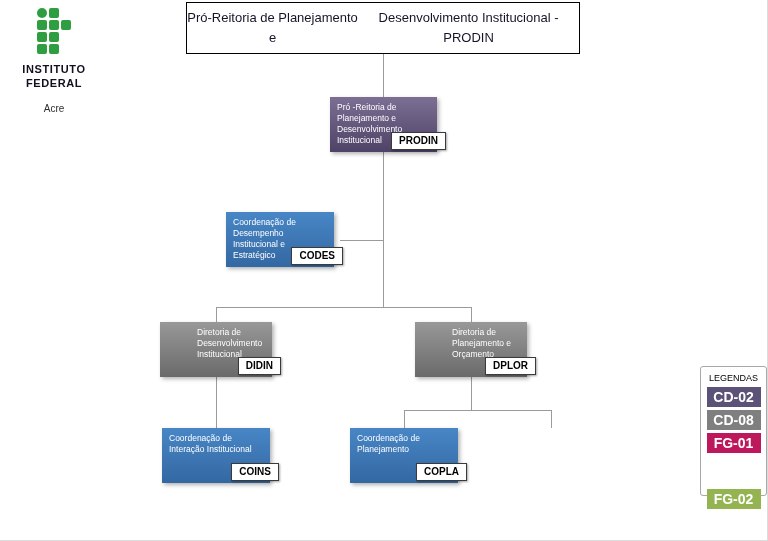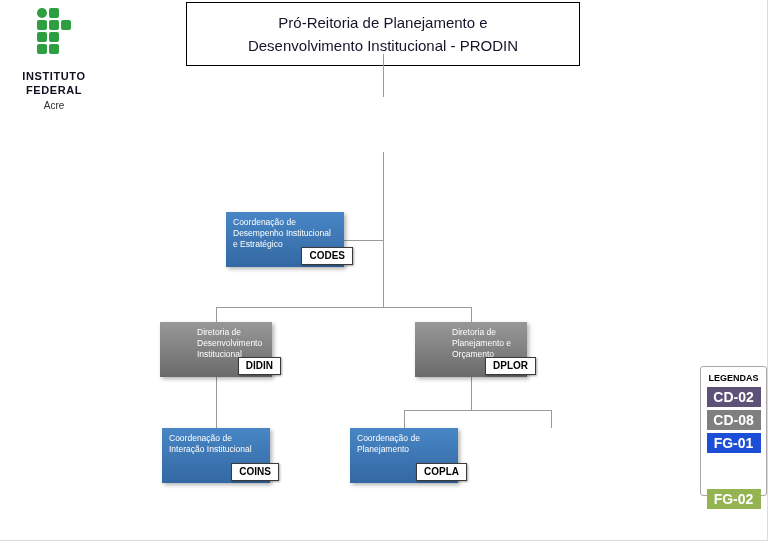--- a/index.html
+++ b/index.html
@@ -5,39 +5,39 @@
   html,body { margin:0; padding:0; background:#fff; }
   .canvas {
     position:relative; width:768px; height:541px; background:#ffffff;
     font-family:"Liberation Sans", sans-serif; overflow:hidden;
     border-right:1px solid #dcdcdc; border-bottom:1px solid #dcdcdc;
     box-sizing:border-box;
   }
 
   
   .title-box {
-    position:absolute; left:186px; top:2px; width:394px; height:64px;
+    position:absolute; left:186px; top:2px; width:394px; height:52px;
     border:1px solid #000; background:#fff; box-sizing:border-box;
-    display:flex; flex-direction:column; align-items:center; justify-content:center;
-    color:#15152a; font-size:15px; font-weight:500; line-height:1.55;
+    display:flex; flex-direction:row; align-items:center; justify-content:center;
+    color:#15152a; font-size:13px; font-weight:500; line-height:1.55;
     text-align:center;
   }
 
   
   .logo-block { position:absolute; left:8px; top:8px; width:92px; text-align:center; }
   .logo-grid { display:inline-block; }
   .logo-row { display:flex; gap:2px; margin-bottom:2px; justify-content:flex-start; }
   .cell { width:10px; height:10px; border-radius:2px; }
   .cell.dot { border-radius:50%; }
   .cell.empty { background:transparent !important; }
   .logo-line1, .logo-line2 {
     font-size:11px; font-weight:bold; color:#101020; letter-spacing:0.6px; line-height:1.25;
   }
-  .logo-line1 { margin-top:12px; }
-  .logo-line3 { font-size:10px; color:#2e2e2e; margin-top:2px; }
+  .logo-line1 { margin-top:5px; }
+  .logo-line3 { font-size:10px; color:#2e2e2e; margin-top:12px; }
 
   
   .line { position:absolute; background:#9b9b9b; }
 
   
   .node {
     position:absolute; box-sizing:border-box; color:#fff;
     font-size:8.5px; line-height:1.3; padding:5px 7px;
     box-shadow:2px 2px 4px rgba(0,0,0,0.3);
   }
@@ -47,34 +47,34 @@
   .node-green  { background:linear-gradient(180deg,#a9c266 0%, #88a63e 100%); }
 
   .acronym-tag {
     position:absolute; right:-9px; bottom:2px;
     background:#fff; border:1px solid #3a3a3a; color:#000;
     font-weight:bold; font-size:10px; padding:1px 7px 2px;
     box-shadow:1px 1px 2px rgba(0,0,0,0.35); white-space:nowrap;
   }
 
   #node-prodin { left:330px; top:97px;  width:107px; height:55px; }
-  #node-codes  { left:226px; top:212px; width:118px; height:55px; }
+  #node-codes  { left:226px; top:212px; width:108px; height:55px; }
   #node-didin  { left:160px; top:322px; width:112px; height:55px; }
   #node-dplor  { left:415px; top:322px; width:112px; height:55px; }
   #node-coins  { left:162px; top:428px; width:108px; height:55px; }
   #node-copla  { left:350px; top:428px; width:108px; height:55px; }
   #node-corca  { left:497px; top:428px; width:108px; height:55px; }
 
   
   .legend {
     position:absolute; left:700px; top:366px; width:67px; height:130px;
     background:#fff; border:1px solid #a8a8a8; border-radius:3px;
     box-sizing:border-box; padding-top:6px;
   }
-  .legend-title { font-size:9px; font-weight:bold; color:#000; text-align:center; margin-bottom:4px; }
+  .legend-title { font-size:9px; font-weight:normal; color:#000; text-align:center; margin-bottom:4px; }
   .legend-item {
     width:54px; height:20px; margin:3px auto 0 auto;
     display:flex; align-items:center; justify-content:center;
     color:#fff; font-weight:bold; font-size:14px;
   }
 </style>
 </head>
 <body>
 
 <div class="canvas">
@@ -117,20 +117,24 @@
   <div class="line" style="left:340px; top:240px; width:43px; height:1px;"></div>
   <div class="line" style="left:216px; top:307px; width:256px; height:1px;"></div>
   <div class="line" style="left:216px; top:307px; width:1px; height:15px;"></div>
   <div class="line" style="left:471px; top:307px; width:1px; height:15px;"></div>
   <div class="line" style="left:216px; top:377px; width:1px; height:51px;"></div>
   <div class="line" style="left:471px; top:377px; width:1px; height:33px;"></div>
   <div class="line" style="left:404px; top:410px; width:147px; height:1px;"></div>
   <div class="line" style="left:404px; top:410px; width:1px; height:18px;"></div>
   <div class="line" style="left:551px; top:410px; width:1px; height:18px;"></div>
 
+  <div id="node-prodin" class="node node-purple">
+    <span>Pró -Reitoria de Planejamento e Desenvolvimento Institucional</span>
+    <span class="acronym-tag">PRODIN</span>
+  </div>
 
   <div id="node-codes" class="node node-blue">
     <span>Coordenação de Desempenho Institucional e Estratégico</span>
     <span class="acronym-tag">CODES</span>
   </div>
 
   <div id="node-didin" class="node node-gray">
     <span>Diretoria de Desenvolvimento Institucional</span>
     <span class="acronym-tag">DIDIN</span>
   </div>
@@ -148,17 +152,17 @@
   <div id="node-copla" class="node node-blue">
     <span>Coordenação de Planejamento</span>
     <span class="acronym-tag">COPLA</span>
   </div>
 
 
   <div class="legend">
     <div class="legend-title">LEGENDAS</div>
     <div class="legend-item" style="background: rgb(92, 81, 119);">CD-02</div>
     <div class="legend-item" style="background: rgb(127, 127, 127);">CD-08</div>
-    <div class="legend-item" style="background: #1d4ed8;">FG-01</div>
+    <div class="legend-item" style="background: #be185d;">FG-01</div>
     <div class="legend-item" style="background: rgb(148, 179, 81); margin-top: 36px;">FG-02</div>
   </div>
 
 </div>
 
 </body></html>

